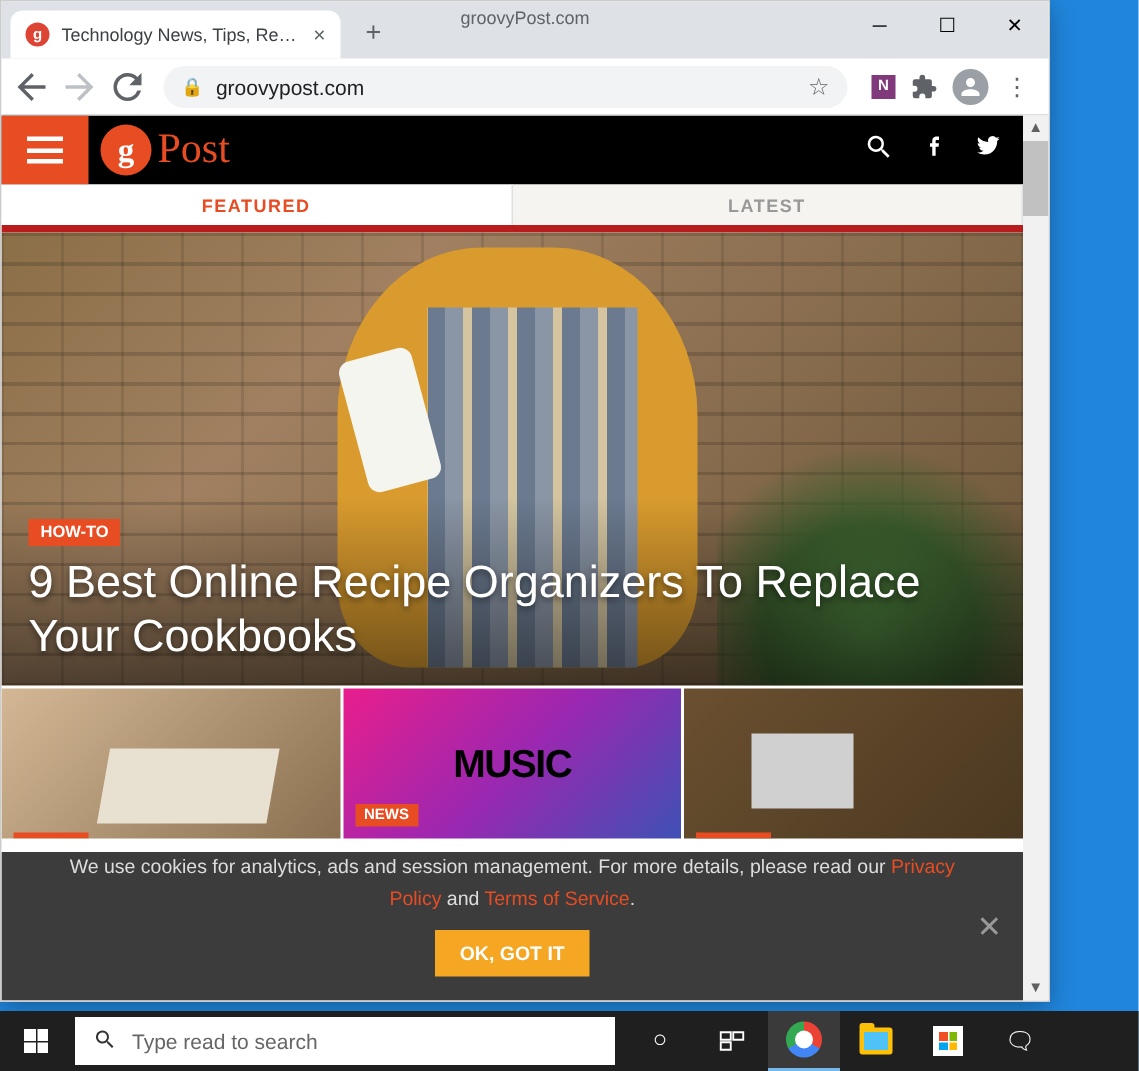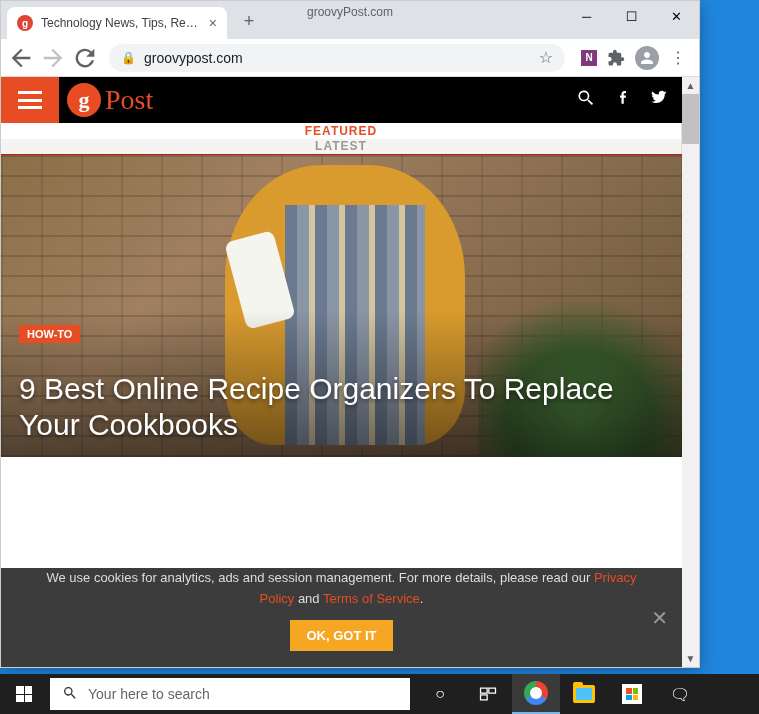--- a/index.html
+++ b/index.html
@@ -32,34 +32,34 @@
     .page { margin-right: 17px; height: 100%; position: relative; }
     .site-header { height: 46px; background: #000; display: flex; align-items: center; }
     .hamburger { width: 58px; height: 46px; background: #e84c22; display: flex; align-items: center; justify-content: center; }
     .hamburger-lines { width: 24px; height: 18px; display: flex; flex-direction: column; justify-content: space-between; }
     .hamburger-lines span { height: 3px; background: #fff; }
     .logo { margin-left: 8px; display: flex; align-items: center; }
     .logo-g { width: 34px; height: 34px; background: #e84c22; border-radius: 50%; color: #fff; display: flex; align-items: center; justify-content: center; font-size: 22px; font-weight: bold; font-family: Georgia, serif; }
     .logo-text { color: #e84c22; font-size: 28px; font-family: Georgia, serif; margin-left: 4px; }
     .header-icons { margin-left: auto; display: flex; gap: 18px; padding-right: 14px; color: #fff; }
     .header-icons span { font-size: 16px; }
-    .nav-tabs { height: 32px; display: flex; border-bottom: 1px solid #b91c1c; flex-direction: column; }
+    .nav-tabs { height: 32px; display: flex; border-bottom: 5px solid #b91c1c; }
     .nav-tab { flex: 1; display: flex; align-items: center; justify-content: center; font-size: 12px; font-weight: bold; letter-spacing: 1px; color: #999; background: #f5f4f0; border-right: 1px solid #e0e0e0; }
     .nav-tab.active { color: #e84c22; background: #fff; }
     .hero { height: 302px; position: relative; background: linear-gradient(135deg, #8b6f47 0%, #a08060 30%, #6b5538 100%); overflow: hidden; }
     .hero::before { content: ''; position: absolute; inset: 0; background: 
       repeating-linear-gradient(0deg, rgba(0,0,0,0.15) 0px, rgba(0,0,0,0.15) 2px, transparent 2px, transparent 20px),
       repeating-linear-gradient(90deg, rgba(0,0,0,0.1) 0px, rgba(0,0,0,0.1) 2px, transparent 2px, transparent 40px); }
     .person { position: absolute; left: 30%; top: 0; width: 45%; height: 100%; }
     .torso { position: absolute; top: 10px; left: 20px; width: 240px; height: 280px; background: #d99b2e; border-radius: 40% 40% 20% 20%; }
     .apron { position: absolute; top: 50px; left: 80px; width: 140px; height: 240px; background: repeating-linear-gradient(90deg, #6b7a8f 0px, #6b7a8f 12px, #8a95a5 12px, #8a95a5 24px, #d4c5a0 24px, #d4c5a0 30px); }
     .phone { position: absolute; top: 80px; left: 30px; width: 50px; height: 90px; background: #f5f5f0; border-radius: 8px; transform: rotate(-15deg); }
     .plants { position: absolute; right: 0; bottom: 0; width: 30%; height: 60%; background: radial-gradient(circle at 50% 80%, #4a7c3c 0%, #3a5c2c 40%, transparent 70%); }
     .hero-overlay { position: absolute; bottom: 0; left: 0; right: 0; padding: 14px 18px; background: linear-gradient(transparent, rgba(0,0,0,0.5)); }
-    .category-tag { display: inline-block; background: #e84c22; color: #fff; font-size: 11px; font-weight: bold; padding: 3px 8px; margin-bottom: 28px; }
+    .category-tag { display: inline-block; background: #e84c22; color: #fff; font-size: 11px; font-weight: bold; padding: 3px 8px; margin-bottom: 7px; }
     .hero-title { color: #fff; font-size: 30px; font-weight: normal; line-height: 1.2; text-shadow: 0 2px 4px rgba(0,0,0,0.5); }
     .thumbs { display: flex; gap: 2px; height: 100px; margin-top: 2px; }
     .thumb { flex: 1; position: relative; overflow: hidden; }
     .thumb1 { background: linear-gradient(135deg, #d4b896, #8a7050); }
     .thumb1::after { content: ''; position: absolute; left: 30%; top: 40%; width: 50%; height: 50%; background: #e8e0d0; transform: skewX(-10deg); }
     .thumb2 { background: linear-gradient(135deg, #e91e8c, #9c27b0, #3f51b5); display: flex; align-items: center; justify-content: center; }
     .music-text { color: #000; font-size: 26px; font-weight: 900; letter-spacing: -1px; }
     .thumb3 { background: linear-gradient(135deg, #6b5030, #4a3820); }
     .thumb3::after { content: ''; position: absolute; left: 20%; top: 30%; width: 30%; height: 50%; background: #d0d0d0; }
     .thumb-tag { position: absolute; bottom: 8px; left: 8px; background: #e84c22; color: #fff; font-size: 10px; font-weight: bold; padding: 2px 6px; }
@@ -181,20 +181,32 @@
           <div class="torso"></div>
           <div class="apron"></div>
           <div class="phone"></div>
         </div>
         <div class="plants"></div>
         <div class="hero-overlay">
           <div class="category-tag">HOW-TO</div>
           <div class="hero-title">9 Best Online Recipe Organizers To Replace Your Cookbooks</div>
         </div>
       </div>
+      <div class="thumbs">
+        <div class="thumb thumb1">
+            <div class="thumb-bar"></div>
+          </div>
+        <div class="thumb thumb2">
+          <span class="music-text">MUSIC</span>
+          <div class="thumb-tag">NEWS</div>
+        </div>
+        <div class="thumb thumb3">
+            <div class="thumb-bar"></div>
+          </div>
+      </div>
     </div>
     <div class="scrollbar">
       <div class="scroll-arrow">▲</div>
       <div class="scroll-thumb"></div>
       <div class="scroll-arrow" style="position:absolute;bottom:0">▼</div>
     </div>
     <div class="cookie-banner">
       <div class="cookie-text">
         <span>We use cookies for analytics, ads and session management. For more details, please read our </span><a class="cookie-link">Privacy Policy</a><span> and </span><a class="cookie-link">Terms of Service</a><span>.</span>
       </div>
@@ -210,21 +222,21 @@
         <span></span>
         <span></span>
         <span></span>
         <span></span>
       </div>
   </div>
   <div class="searchbox">
     <span class="searchbox-icon"><svg viewBox="0 0 24 24" style="width:16px;height:16px">
           <path fill="currentColor" d="M15.5 14h-.8l-.3-.3a6.5 6.5 0 1 0-.7.7l.3.3v.8l5 5 1.5-1.5zm-6 0a4.5 4.5 0 1 1 0-9 4.5 4.5 0 0 1 0 9z"></path>
         </svg></span>
-    <span class="searchbox-text">Your here to search</span>
+    <span class="searchbox-text">Type read to search</span>
   </div>
   <div class="task-icons">
     <div class="task-btn">○</div>
     <div class="task-btn">
         <svg viewBox="0 0 24 24" style="width:20px;height:20px">
           <path fill="currentColor" stroke="currentColor" d="M3 5h8v6H3zM13 5h8v6h-8zM3 13h8v6H3z" fill-opacity="0" stroke-width="1.5"></path>
         </svg>
       </div>
     <div class="task-btn active">
         <div class="chrome-ico"></div>

